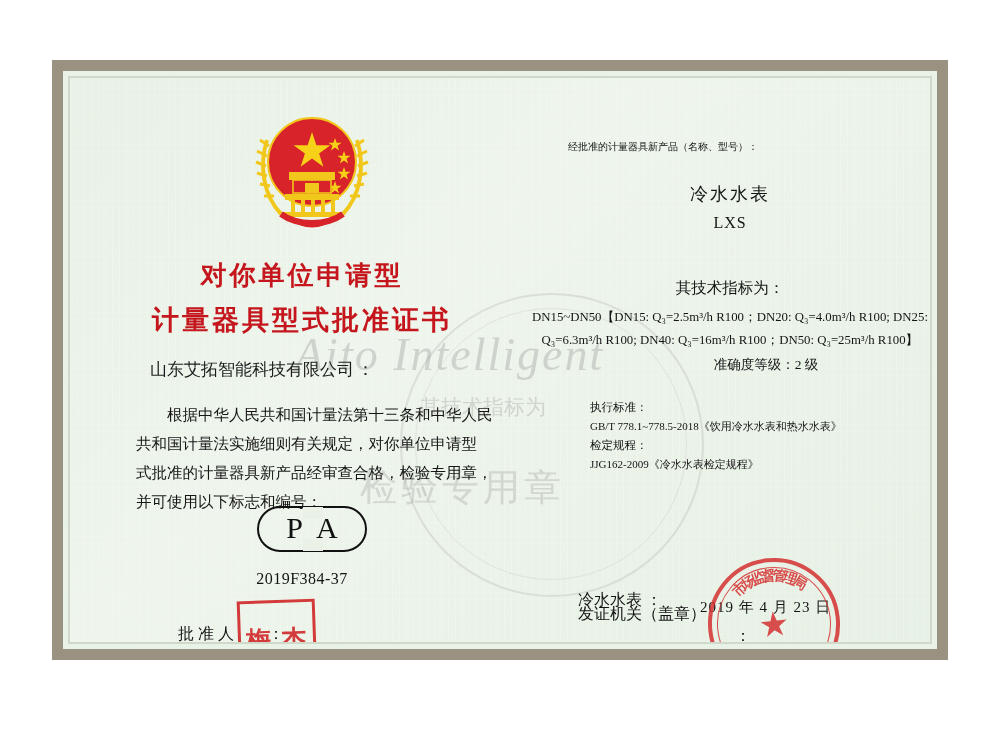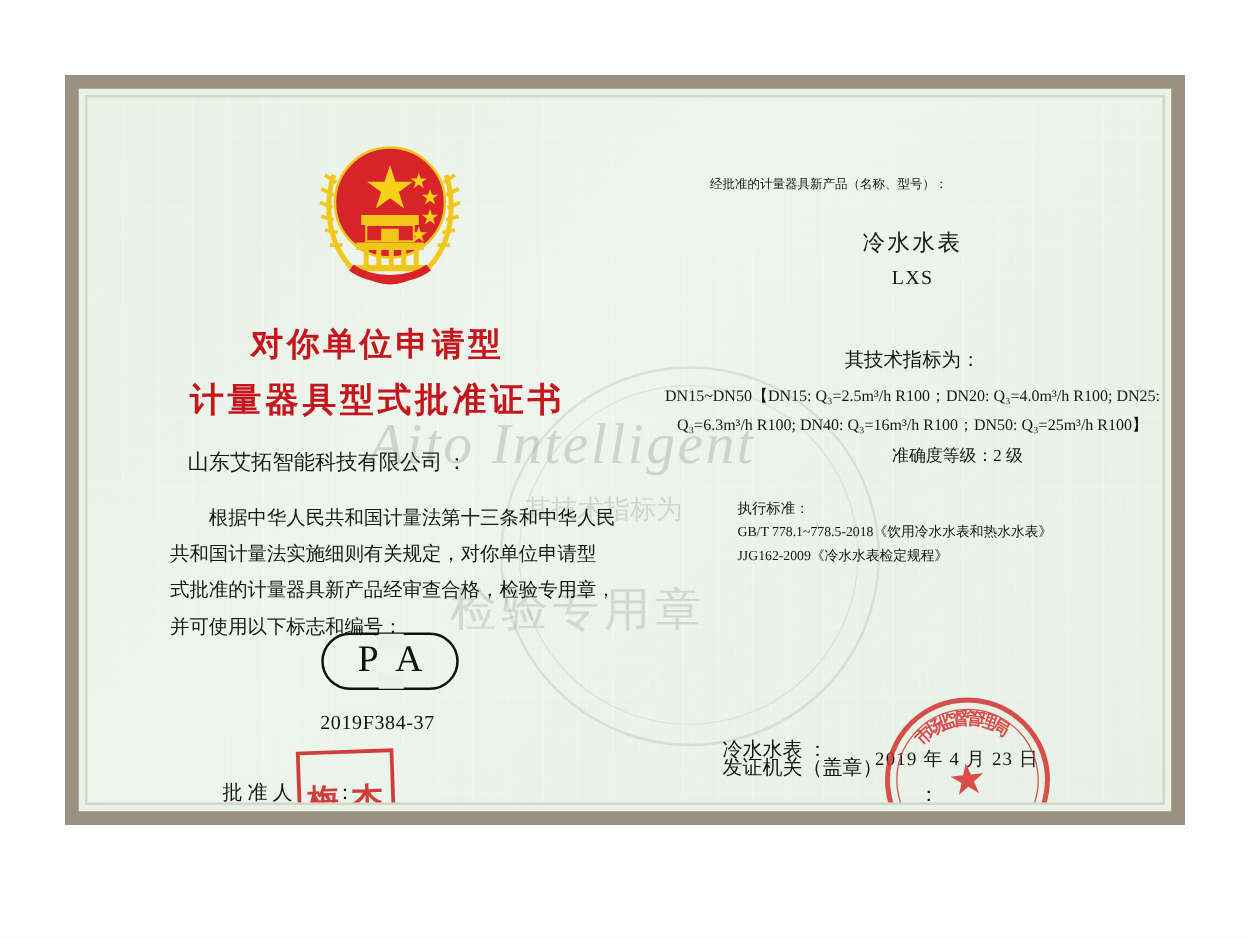--- a/index.html
+++ b/index.html
@@ -477,20 +477,21 @@
         <div id="tech-head">其技术指标为：</div>
         <div id="tech-body">
           <div>DN15~DN50【DN15: Q₃=2.5m³/h R100；DN20: Q₃=4.0m³/h R100; DN25:</div>
           <div>Q₃=6.3m³/h R100; DN40: Q₃=16m³/h R100；DN50: Q₃=25m³/h R100】</div>
         </div>
         <div id="accuracy-line">准确度等级：2 级</div>
 
         <div id="std-block">
           <div class="lbl">执行标准：</div>
           <div class="val">GB/T 778.1~778.5-2018《饮用冷水水表和热水水表》</div>
+          <div class="lbl">检定规程：</div>
           <div class="val">JJG162-2009《冷水水表检定规程》</div>
         </div>
 
         <div id="issue-date-label">冷水水表 ：</div>
         <div id="issue-date-value">2019 年 4 月 23 日</div>
 
         <div id="issue-org-label">发证机关（盖章）</div>
         <div id="issue-org-colon">：</div>
 
         <div id="official-seal">

